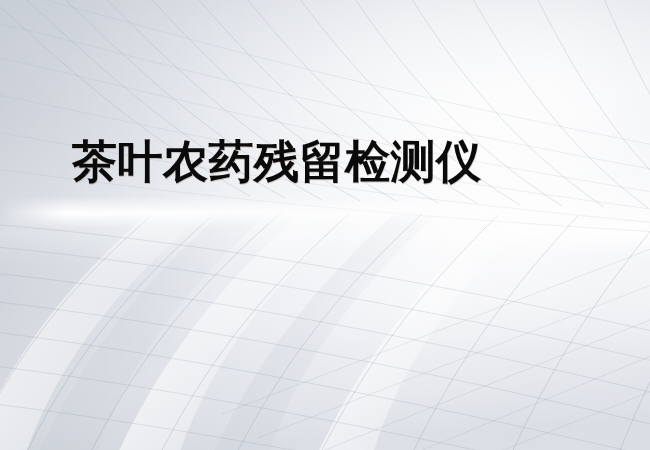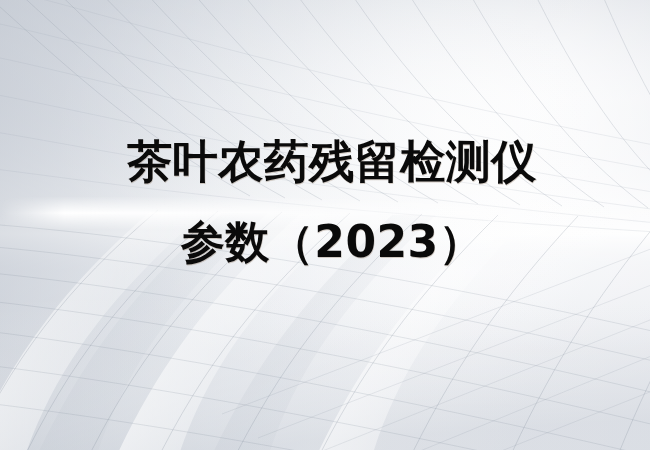--- a/index.html
+++ b/index.html
@@ -7,21 +7,20 @@
     padding: 0;
     background: #ffffff;
   }
   #banner {
     position: relative;
     width: 650px;
     height: 450px;
     overflow: hidden;
     background: #e2e5ea;
     font-family: "Liberation Sans", "DejaVu Sans", sans-serif;
-    text-align: center;
   }
   .bg-layer {
     position: absolute;
     inset: 0;
     width: 100%;
     height: 100%;
     display: block;
   }
   #title-block {
     position: absolute;
@@ -187,16 +186,15 @@
       </linearGradient>
       <mask id="mk">
         <rect x="0" y="196" width="650" height="34" fill="url(#swpV)"></rect>
       </mask>
     </defs>
     <rect x="0" y="196" width="650" height="34" fill="url(#swp)" mask="url(#mk)"></rect>
   </svg>
 
   <div id="title-block">
     <div class="title-line">茶叶农药残留检测仪</div>
-    <div class="title-line second">参数（2023）</div>
   </div>
 
 </div>
 
 </body></html>

